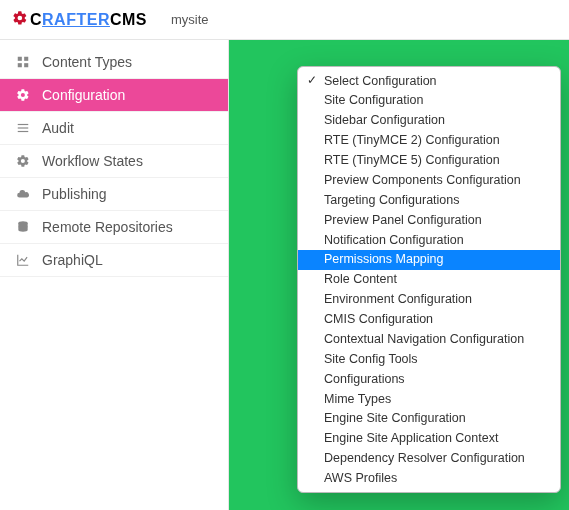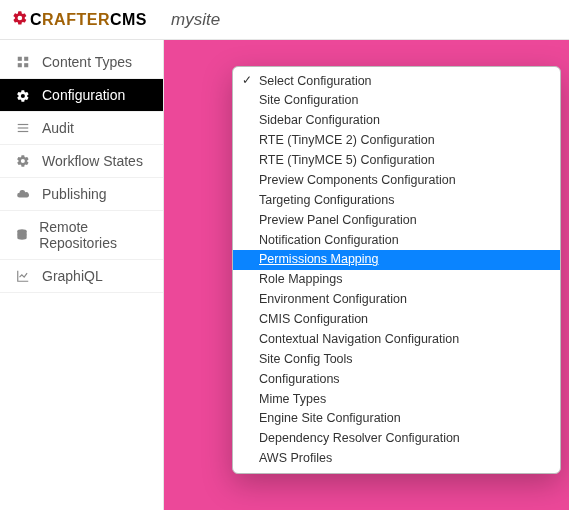--- a/index.html
+++ b/index.html
@@ -10,60 +10,60 @@
     }
     .header {
       height: 40px; display: flex; align-items: center;
       padding: 0 12px; border-bottom: 1px solid #e5e5e5;
     }
     .logo {
       display: flex; align-items: center; font-weight: 700;
       font-size: 16px; color: #000; letter-spacing: 0.5px;
     }
     .logo-gear { color: #c8102e; margin-right: 2px; font-size: 18px; line-height: 1; }
-    .logo-red { color: #a16207; }
+    .logo-red { color: #3b82f6; text-decoration: underline; }
     .sitename {
-      margin-left: 24px; font-size: 17px; color: #555; font-weight: 400; font-style: italic;
+      margin-left: 24px; font-size: 13px; color: #555; font-weight: 400;
     }
     .layout { display: flex; height: calc(100% - 40px); }
     .sidebar {
-      width: 164px; background: #fff; border-right: 1px solid #e5e5e5;
+      width: 229px; background: #fff; border-right: 1px solid #e5e5e5;
       padding-top: 6px; flex-shrink: 0;
     }
     .sidebar-item {
       display: flex; align-items: center; padding: 8px 14px;
       font-size: 14px; color: #555; cursor: pointer;
       border-bottom: 1px solid #f0f0f0;
     }
     .sidebar-item .icon {
       width: 18px; display: inline-flex; justify-content: center;
       margin-right: 10px; color: #888; font-size: 14px;
     }
     .sidebar-item.active {
-      background: #000000; color: #fff; align-items: flex-end;
+      background: #ec4899; color: #fff;
     }
     .sidebar-item.active .icon { color: #fff; }
-    .main { flex: 1; position: relative; background: #ec4899; }
+    .main { flex: 1; position: relative; background: #22c55e; }
     .dropdown {
       position: absolute; top: 26px; left: 68px; right: 8px;
       background: #fff; border: 1px solid #bbb; border-radius: 6px;
       box-shadow: 0 10px 30px rgba(0,0,0,0.25);
       padding: 4px 0;
     }
     .dd-item {
       font-size: 12.5px; color: #333;
       padding: 1.5px 22px 1.5px 26px; position: relative;
       cursor: default; line-height: 1.35;
     }
     .dd-item.checked::before {
       content: "✓"; position: absolute; left: 9px; top: 1px;
       font-size: 12px; color: #333;
     }
     .dd-item.highlight {
-      background: #0a84ff; color: #fff; text-decoration: underline;
+      background: #0a84ff; color: #fff;
     }
   </style>
 </head>
 <body>
 
 <div class="header">
   <div class="logo">
     <span class="logo-gear">
       <svg width="16" height="16" viewBox="0 0 24 24" fill="currentColor">
           <path d="M19.14,12.94a7,7,0,0,0,.05-.94,7,7,0,0,0-.05-.94l2.11-1.65a.5.5,0,0,0,.12-.64l-2-3.46a.5.5,0,0,0-.61-.22l-2.49,1a7,7,0,0,0-1.62-.94l-.38-2.65A.5.5,0,0,0,13.78,2H9.78a.5.5,0,0,0-.49.42L8.91,5.07a7,7,0,0,0-1.62.94l-2.49-1a.5.5,0,0,0-.61.22l-2,3.46a.5.5,0,0,0,.12.64L4.42,11a7,7,0,0,0-.05.94,7,7,0,0,0,.05.94L2.31,14.53a.5.5,0,0,0-.12.64l2,3.46a.5.5,0,0,0,.61.22l2.49-1a7,7,0,0,0,1.62.94l.38,2.65a.5.5,0,0,0,.49.42h4a.5.5,0,0,0,.49-.42l.38-2.65a7,7,0,0,0,1.62-.94l2.49,1a.5.5,0,0,0,.61-.22l2-3.46a.5.5,0,0,0-.12-.64ZM11.78,15.5A3.5,3.5,0,1,1,15.28,12,3.5,3.5,0,0,1,11.78,15.5Z"></path>
@@ -148,25 +148,26 @@
         <div class="dd-item checked">Select Configuration</div>
         <div class="dd-item">Site Configuration</div>
         <div class="dd-item">Sidebar Configuration</div>
         <div class="dd-item">RTE (TinyMCE 2) Configuration</div>
         <div class="dd-item">RTE (TinyMCE 5) Configuration</div>
         <div class="dd-item">Preview Components Configuration</div>
         <div class="dd-item">Targeting Configurations</div>
         <div class="dd-item">Preview Panel Configuration</div>
         <div class="dd-item">Notification Configuration</div>
         <div class="dd-item highlight">Permissions Mapping</div>
-        <div class="dd-item">Role Mappings</div>
+        <div class="dd-item">Role Content</div>
         <div class="dd-item">Environment Configuration</div>
         <div class="dd-item">CMIS Configuration</div>
         <div class="dd-item">Contextual Navigation Configuration</div>
         <div class="dd-item">Site Config Tools</div>
         <div class="dd-item">Configurations</div>
         <div class="dd-item">Mime Types</div>
         <div class="dd-item">Engine Site Configuration</div>
+        <div class="dd-item">Engine Site Application Context</div>
         <div class="dd-item">Dependency Resolver Configuration</div>
         <div class="dd-item">AWS Profiles</div>
       </div>
   </div>
 </div>
 
 </body></html>

